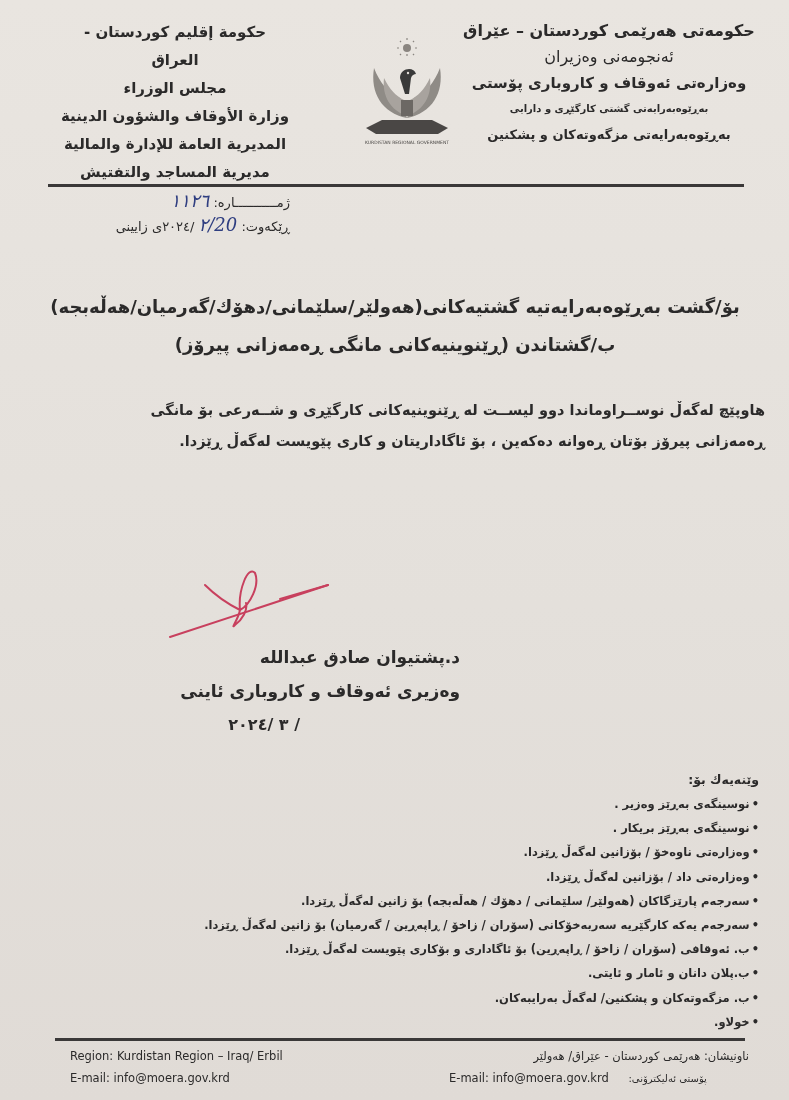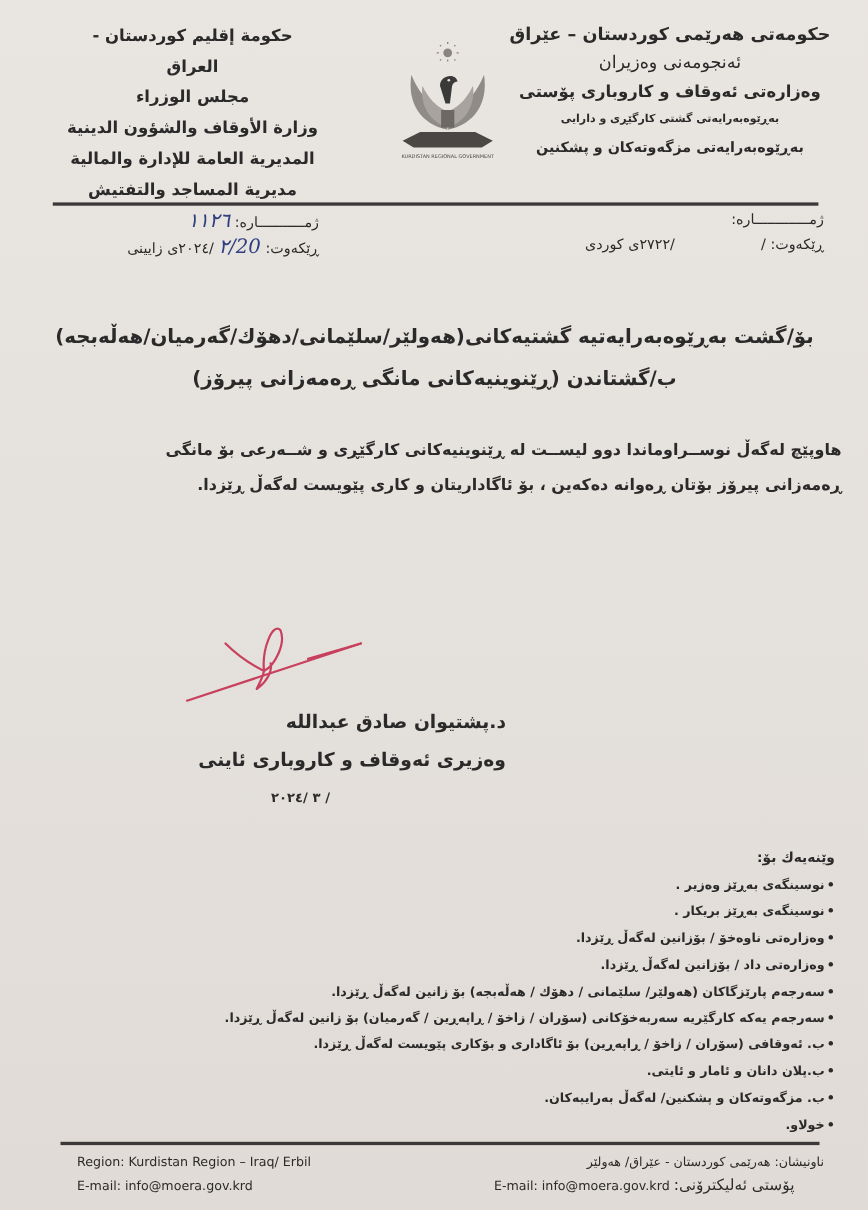--- a/index.html
+++ b/index.html
@@ -46,21 +46,21 @@
 
     
     .body-text { left: 80px; top: 395px; width: 685px; text-align: right; }
     .body-text p { margin: 0; font-size: 14.5px; line-height: 31px; font-weight: bold; }
 
     
     .sig { left: 160px; top: 565px; width: 170px; height: 80px; }
     .signer { left: 160px; top: 640px; width: 300px; text-align: right; }
     .signer .name { font-size: 17px; font-weight: bold; line-height: 34px; }
     .signer .title { font-size: 17px; font-weight: bold; line-height: 34px; }
-    .signer .date { font-size: 12px; font-weight: bold; line-height: 34px; text-align: right; padding-right: 160px; }
+    .signer .date { font-size: 16px; font-weight: bold; line-height: 34px; text-align: right; padding-right: 160px; }
 
     
     .cc { right: 30px; top: 768px; width: 700px; text-align: right; }
     .cc .cc-title { font-size: 12.5px; font-weight: bold; line-height: 24px; }
     .cc ul { list-style: none; margin: 0; padding: 0; }
     .cc li { font-size: 11.5px; line-height: 24.2px; font-weight: bold; }
     .cc li .bullet { display: inline-block; margin-left: 2px; }
 
     
     .foot { font-size: 11.5px; line-height: 22px; color: #2b2a2a; }
@@ -114,28 +114,20 @@
   <div class="abs hdr-left rtl">
     <div>حكومة إقليم كوردستان - العراق</div>
     <div>مجلس الوزراء</div>
     <div>وزارة الأوقاف والشؤون الدينية</div>
     <div>المديرية العامة للإدارة والمالية</div>
     <div>مديرية المساجد والتفتيش</div>
   </div>
 
   <div class="abs rule rule-top"></div>
 
-  <div class="abs meta meta-right rtl">
-    <div>ژمـــــــــــــارە:</div>
-    <div>
-      <span>ڕێکەوت: /</span>
-      <span style="display:inline-block;width:70px;"></span>
-      <span>/٢٧٢٢ی کوردی</span>
-    </div>
-  </div>
 
   <div class="abs meta meta-left rtl">
     <div>
       <span>ژمـــــــــــارە:</span>
       <span class="hand">١١٢٦</span>
     </div>
     <div>
       <span>ڕێکەوت:</span>
       <span class="hand">٢/20</span>
       <span>/٢٠٢٤ی زایینی</span>
@@ -188,17 +180,17 @@
 
   <div class="abs foot foot-left">
     <div>Region: Kurdistan Region – Iraq/ Erbil</div>
     <div>E-mail: info@moera.gov.krd</div>
   </div>
   <div class="abs foot-mid">Zana beshaco</div>
   <div class="abs foot foot-right">
     <div class="rtl">ناونیشان: هەرێمی کوردستان - عێراق/ هەولێر</div>
     <div>
       <span>E-mail: info@moera.gov.krd</span>
-      <span class="rtl" style="font-size:14px;">پۆستی ئەلیکترۆنی:</span>
+      <span class="rtl" style="font-size:10px;margin-left:16px;">پۆستی ئەلیکترۆنی:</span>
     </div>
   </div>
 
 </div>
 
 </body></html>

